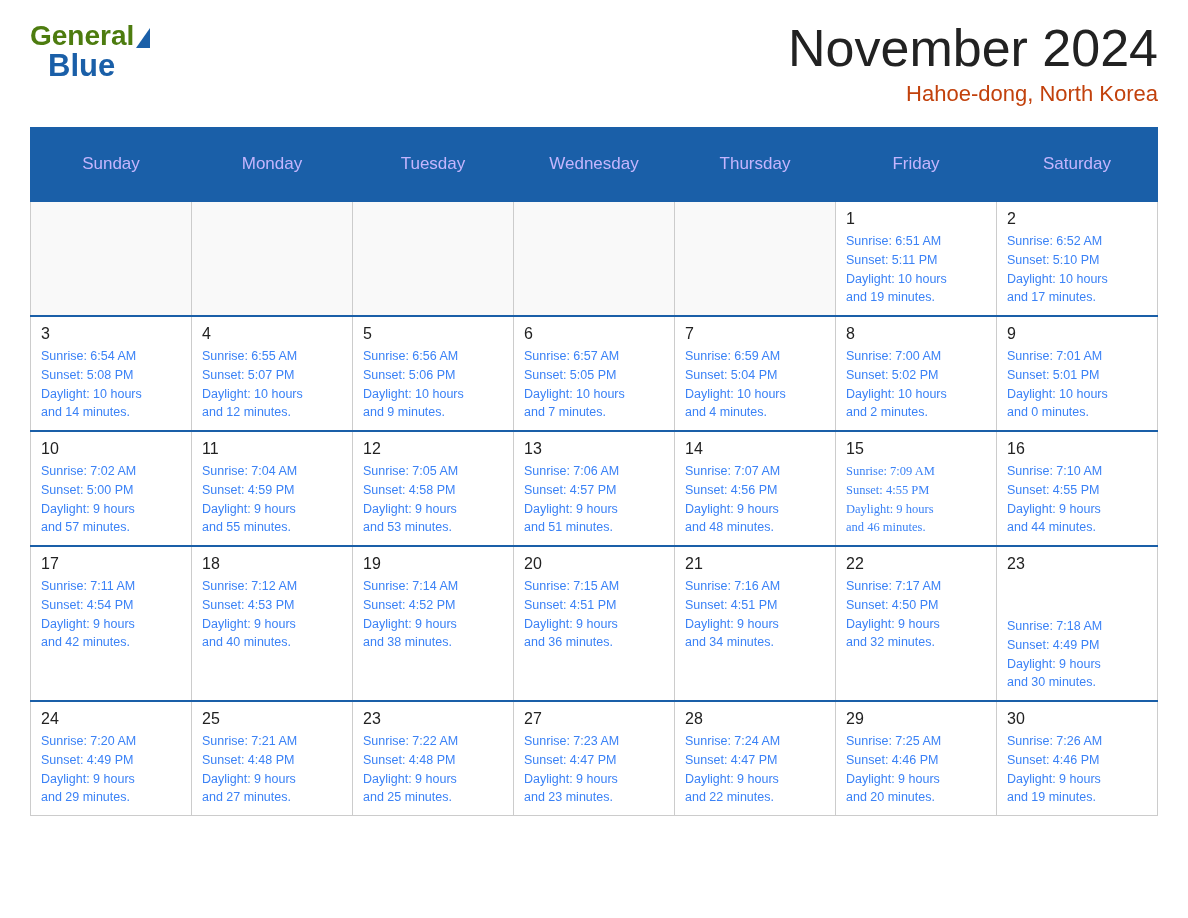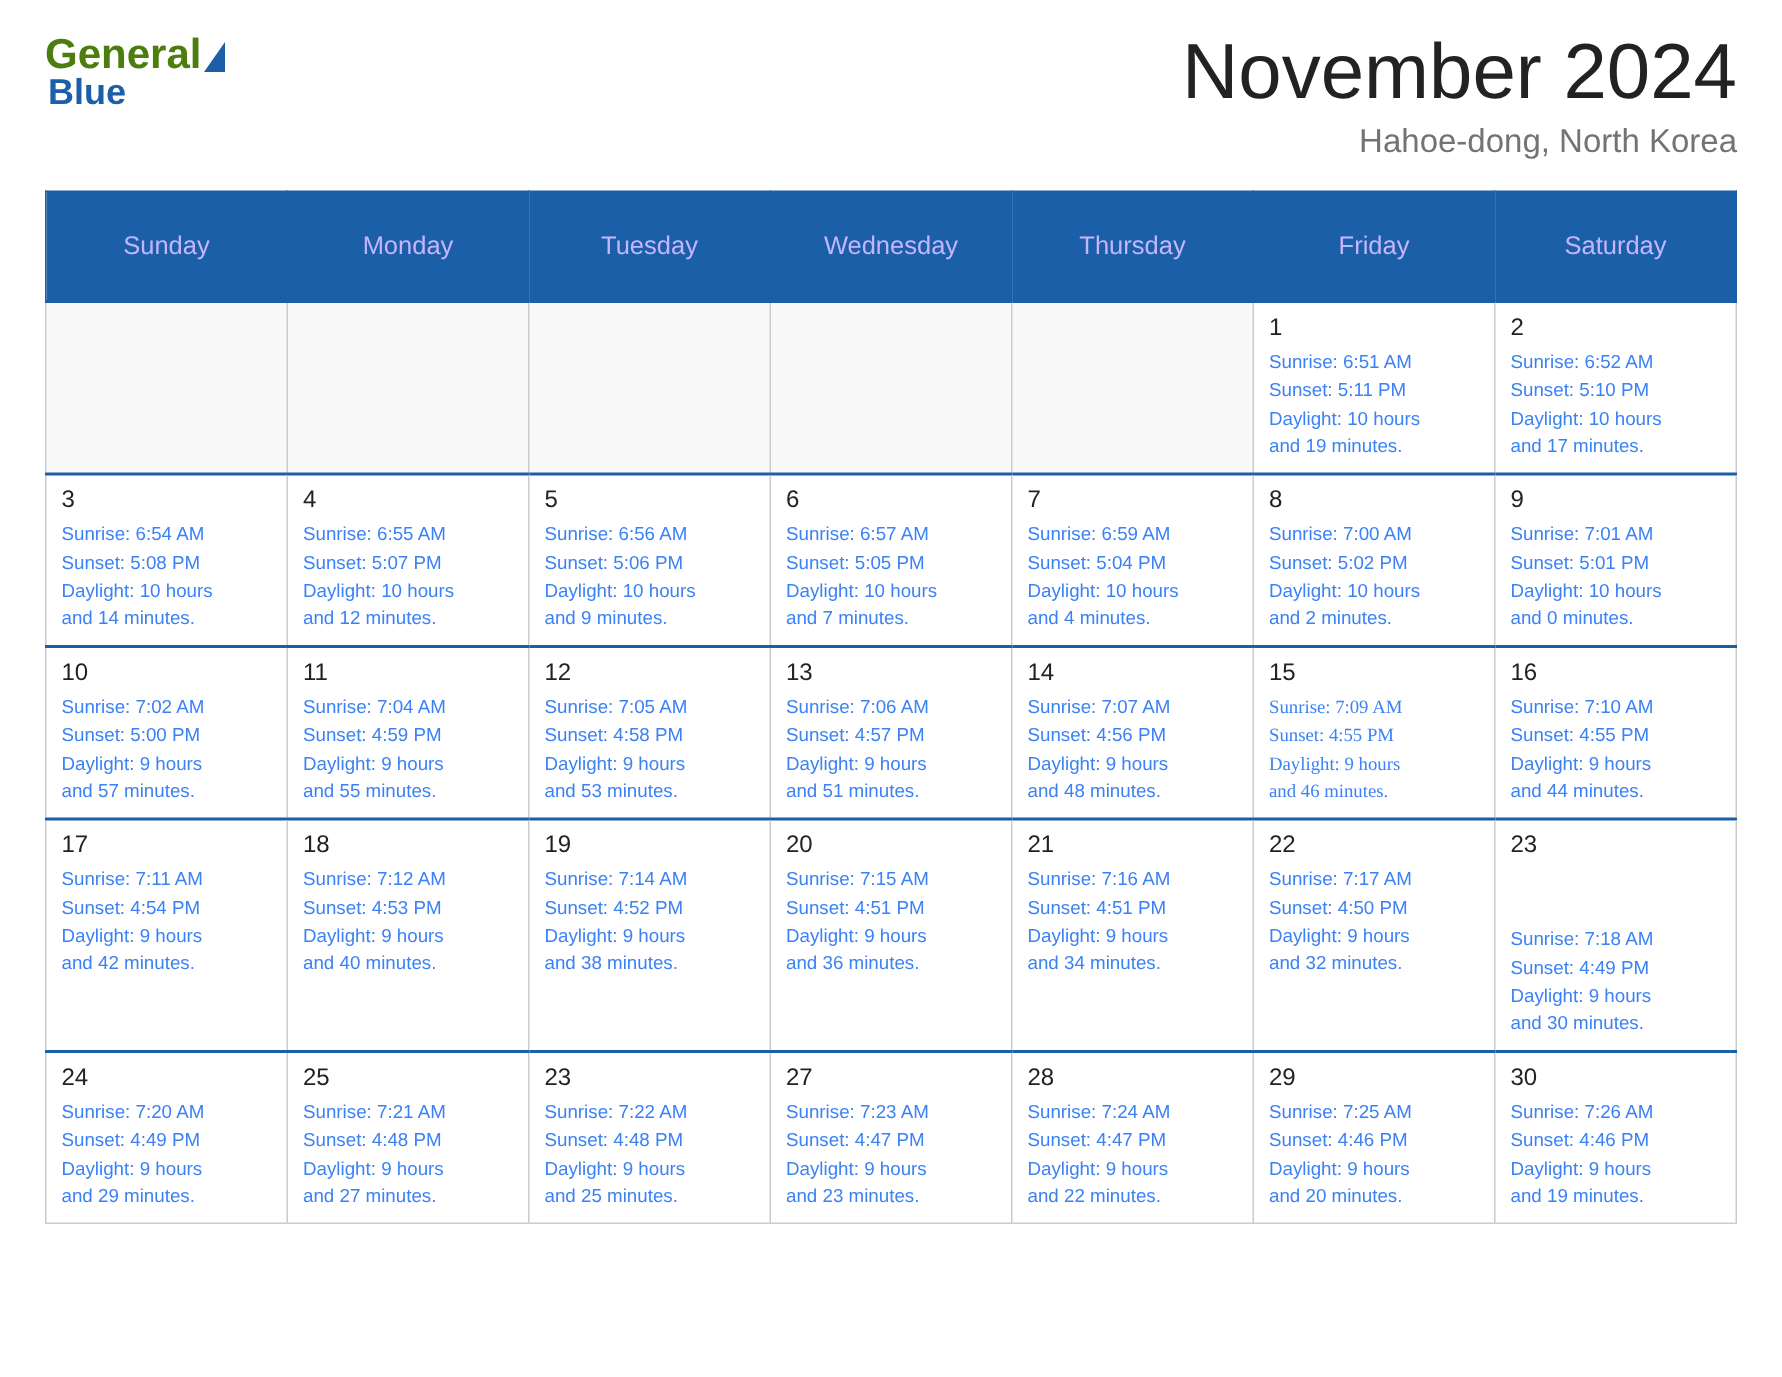--- a/index.html
+++ b/index.html
@@ -32,37 +32,37 @@
     .logo-arrow {
       width: 0;
       height: 0;
       border-left: 14px solid transparent;
       border-bottom: 20px solid #1a5fa8;
       margin-left: 2px;
       margin-top: 4px;
     }
     .logo-blue {
       color: #1a5fa8;
-      font-size: 24px;
+      font-size: 31px;
       font-weight: bold;
-      margin-left: 2px;
+      margin-left: 18px;
       margin-top: -4px;
     }
     .title-area {
       text-align: right;
     }
     .month-title {
       font-size: 52px;
       font-weight: 300;
       color: #222;
       line-height: 1.1;
     }
     .location {
       font-size: 22px;
-      color: #737373;
+      color: #c2410c;
       margin-top: 4px;
     }
     .calendar {
       width: 100%;
       border-collapse: collapse;
     }
     .calendar th {
       background-color: #1a5fa8;
       color: #c4b5fd;
       text-align: center;

